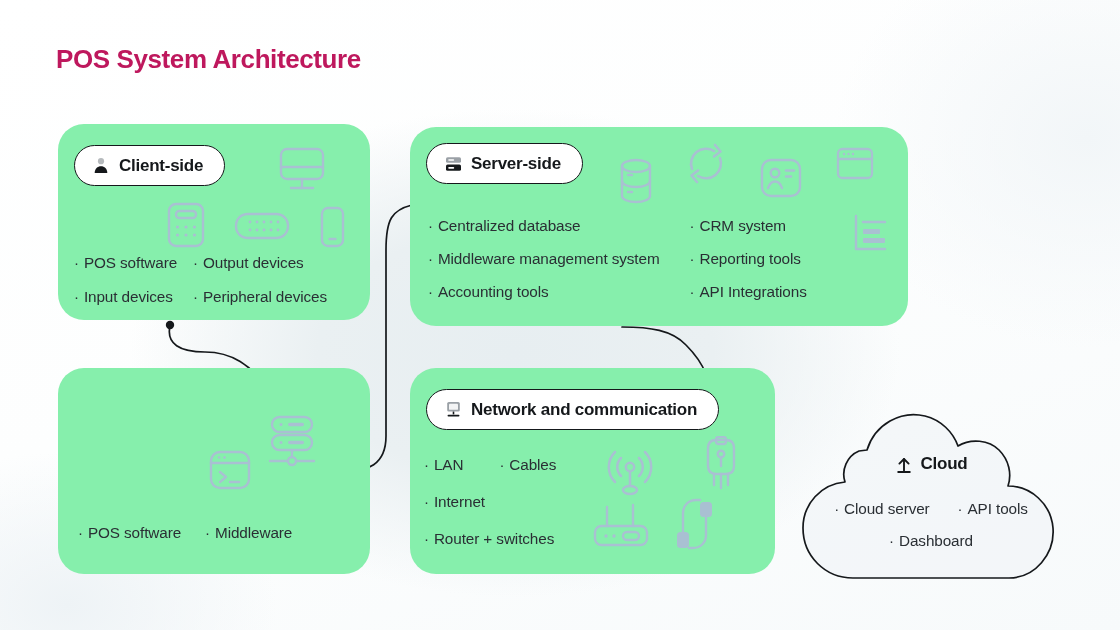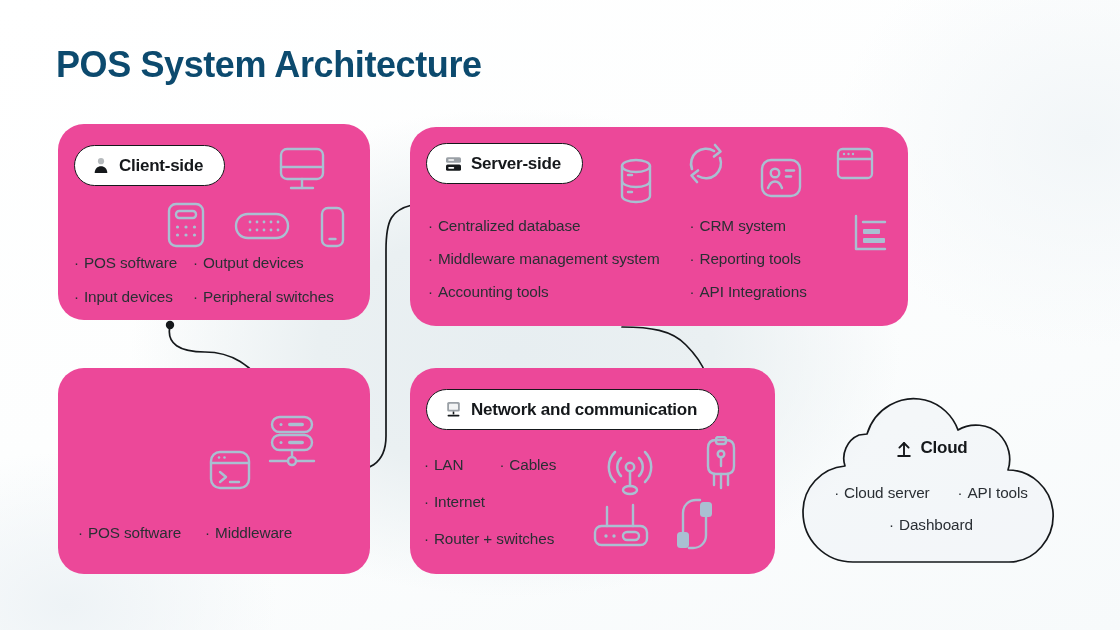--- a/index.html
+++ b/index.html
@@ -16,31 +16,31 @@
       radial-gradient(ellipse 520px 330px at 46% 56%, #e7eef1 0%, #eaf0f2 38%, rgba(240,245,247,0) 74%),
       radial-gradient(ellipse 300px 220px at 6% 96%, #eef3f6 0%, rgba(238,243,246,0) 70%),
       radial-gradient(ellipse 360px 300px at 97% 22%, #f2f6f8 0%, rgba(242,246,248,0) 70%),
       linear-gradient(160deg, #ffffff 0%, #fdfefe 45%, #f7fafb 100%);
   }
 
   
   .page-title {
     position: absolute;
     left: 56px; top: 44px;
-    font-size: 36px;
+    font-size: 26px;
     font-weight: 700;
     letter-spacing: -0.4px;
-    color: #0c4a6e;
+    color: #be185d;
     text-align: right;
   }
 
   
   .card {
     position: absolute;
-    background: #ec4899;
+    background: #86efac;
     border-radius: 26px;
   }
   #card-client  { left: 58px;  top: 124px; width: 312px; height: 196px; }
   #card-server  { left: 410px; top: 127px; width: 498px; height: 199px; }
   #card-app     { left: 58px;  top: 368px; width: 312px; height: 206px; }
   #card-network { left: 410px; top: 368px; width: 365px; height: 206px; }
 
   
   .pill {
     position: absolute;
@@ -88,21 +88,21 @@
   #bul-app     { left: 20px; top: 156px; gap: 24px; }
   #bul-network { left: 14px; top: 88px; }
   #bul-network .bul-col { gap: 19px; }
   #bul-network .nw-row { display: flex; gap: 36px; }
 
   
   .deco { position: absolute; color: #a9c0d2; }
   .deco svg { display: block; }
 
   
-  #cloud-group { position: absolute; left: 795px; top: 392px; width: 272px; height: 180px; }
+  #cloud-group { position: absolute; left: 795px; top: 408px; width: 272px; height: 180px; }
   #cloud-group svg.cloudshape { position: absolute; inset: 0; }
   .cloud-title {
     position: absolute; left: 0; right: 0; top: 46px;
     text-align: center;
     font-size: 17px; font-weight: 700; letter-spacing: -0.25px;
     color: #15181b;
     display: flex; align-items: center; justify-content: center; gap: 8px;
   }
   .cloud-rows { position: absolute; left: 0; right: 0; top: 92px; }
   .cloud-row { display: flex; justify-content: center; gap: 28px; margin-bottom: 14px; }
@@ -197,21 +197,21 @@
           <span>Input devices</span>
         </div>
     </div>
     <div class="bul-col">
       <div class="bul">
           <span class="dot">·</span>
           <span>Output devices</span>
         </div>
       <div class="bul">
           <span class="dot">·</span>
-          <span>Peripheral switches</span>
+          <span>Peripheral devices</span>
         </div>
     </div>
   </div>
 </section>
 
 <section class="card" id="card-server">
 
   <div class="pill" id="pill-server">
     <span class="pill-icon">
       <svg width="17" height="16" viewBox="0 0 17 16">

